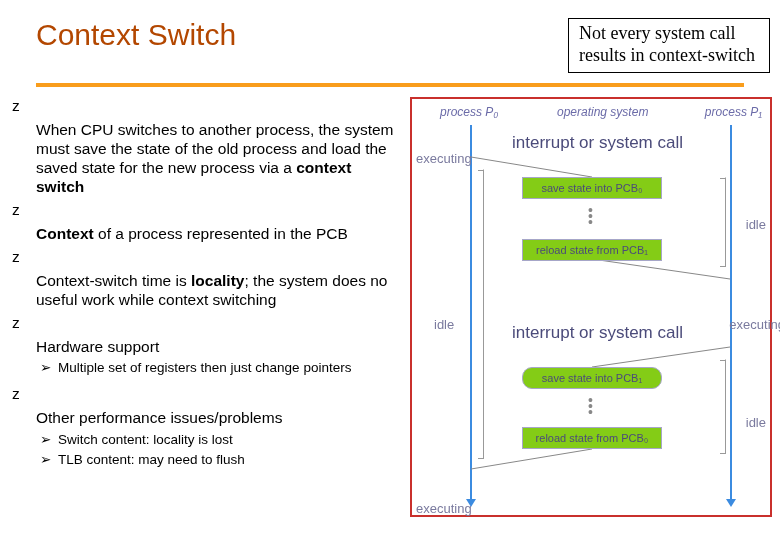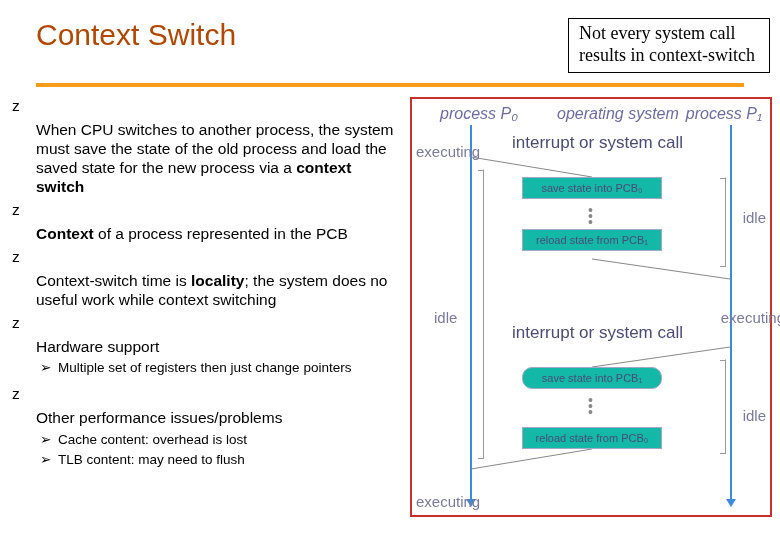--- a/index.html
+++ b/index.html
@@ -74,41 +74,41 @@
     font-family: Arial, sans-serif;
   }
   .diagram {
     position: relative;
     width: 100%;
     height: 100%;
     font-size: 11px;
     color: #666;
   }
   .dlabel { position: absolute; white-space: nowrap; }
-  .hdr { font-style: italic; color: #6b6ba8; top: 6px; font-size: 16px; }
+  .hdr { font-style: italic; color: #6b6ba8; top: 6px; font-size: 12px; }
   .process-p0 { left: 28px; }
   .os { left: 145px; }
   .process-p1 { right: 8px; }
   .timeline { position: absolute; top: 26px; bottom: 10px; width: 2px; background: #3b8be0; }
   .tl0 { left: 58px; }
   .tl1 { right: 38px; }
   .arrowhead { position: absolute; width: 0; height: 0; border-left: 5px solid transparent; border-right: 5px solid transparent; border-top: 8px solid #3b8be0; bottom: -2px; left: -4px; }
   .opbox {
     position: absolute;
     border: 1px solid #a6a6c8;
-    background: #14b8a6;
+    background: #84cc16;
     font-size: 11px;
     color: #4b4b7a;
     padding: 4px 6px;
     text-align: center;
     left: 110px;
     width: 140px;
   }
   .interrupt { position: absolute; color: #4b4b7a; font-size: 17px; }
-  .sidetext { position: absolute; color: #7a7a9e; font-size: 15px; }
+  .sidetext { position: absolute; color: #7a7a9e; font-size: 13px; margin-top: 8px; }
   .dots { position: absolute; color: #888; font-size: 14px; line-height: 6px; left: 176px; letter-spacing: 0; }
   .brace { position: absolute; border-right: 1px solid #999; border-top: 1px solid transparent; width: 8px; }
   .brace::before, .brace::after { content: ""; position: absolute; right: -1px; width: 6px; height: 1px; background: #999; }
   .brace::before { top: 0; }
   .brace::after { bottom: 0; }
   svg.connector { position: absolute; top: 0; left: 0; width: 100%; height: 100%; pointer-events: none; }
 </style>
 </head>
 <body>
 
@@ -156,21 +156,21 @@
       </div>
     </div>
 
     <div class="z-item">
       <div class="z-marker">z</div>
       <div class="z-body">Other performance issues/problems</div>
     </div>
     <div class="sub-list">
       <div class="sub-item">
         <div class="sub-marker">➢</div>
-        <div>Cache content: overhead is lost</div>
+        <div>Switch content: locality is lost</div>
       </div>
       <div class="sub-item">
         <div class="sub-marker">➢</div>
         <div>TLB content: may need to flush</div>
       </div>
     </div>
 
   </div>
 
   <div class="right">
@@ -189,21 +189,21 @@
       <svg class="connector">
         <line x1="59" y1="58" x2="180" y2="78" stroke="#888" stroke-width="1"></line>
         <line x1="180" y1="160" x2="318" y2="180" stroke="#888" stroke-width="1"></line>
         <line x1="318" y1="248" x2="180" y2="268" stroke="#888" stroke-width="1"></line>
         <line x1="180" y1="350" x2="59" y2="370" stroke="#888" stroke-width="1"></line>
       </svg>
 
       <div class="interrupt" style="left:100px; top:34px;">interrupt or system call</div>
       <div class="opbox" style="top:78px;">save state into PCB₀</div>
       <div class="dots" style="top:108px;">•<br>•<br>•</div>
-      <div class="opbox" style="top:130px;">reload state from PCB₁</div>
+      <div class="opbox" style="top:140px;">reload state from PCB₁</div>
 
       <div class="interrupt" style="left:100px; top:224px;">interrupt or system call</div>
       <div class="opbox" style="top:268px;border-radius:10px;">save state into PCB₁</div>
       <div class="dots" style="top:298px;">•<br>•<br>•</div>
       <div class="opbox" style="top:328px;">reload state from PCB₀</div>
 
       <div class="sidetext" style="left:4px; top:44px;">executing</div>
       <div class="sidetext" style="left:22px; top:210px;">idle</div>
       <div class="sidetext" style="left:4px; top:394px;">executing</div>
 

